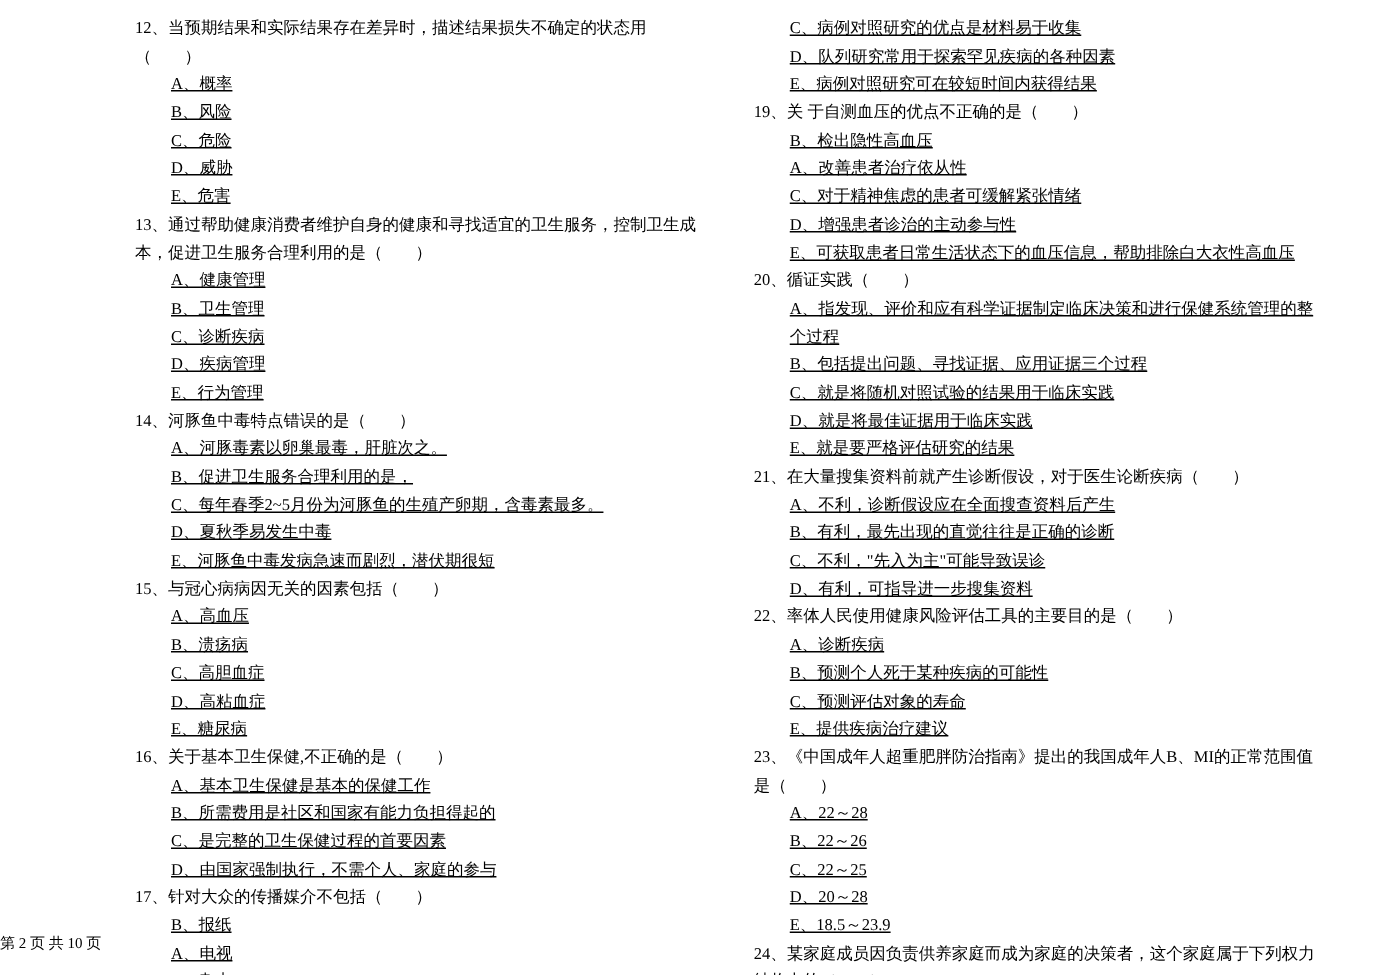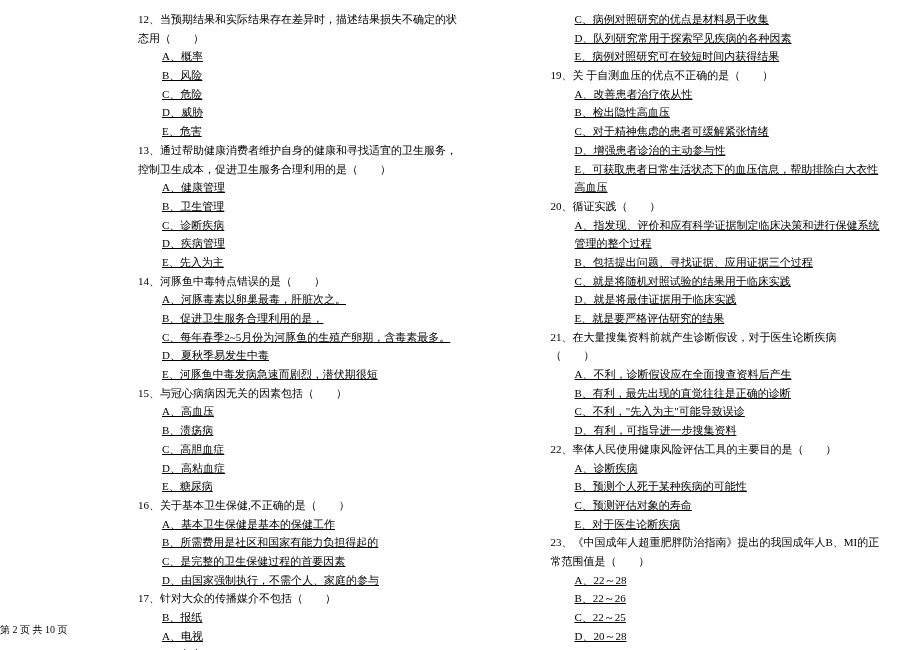--- a/index.html
+++ b/index.html
@@ -22,21 +22,20 @@
       display: flex;
       padding: 10px 40px 0 90px;
       gap: 35px;
     }
     .column {
       flex: 1;
       min-width: 0;
     }
     .question {
       margin-bottom: 0;
-      margin-left: 48px;
     }
     .q-text {
       white-space: pre-wrap;
     }
     .option {
       padding-left: 24px;
       text-decoration: underline;
     }
     .footer {
       position: absolute;
@@ -60,21 +59,21 @@
       <div class="option">D、威胁</div>
       <div class="option">E、危害</div>
     </div>
 
     <div class="question">
       <div class="q-text">13、通过帮助健康消费者维护自身的健康和寻找适宜的卫生服务，控制卫生成本，促进卫生服务合理利用的是（　　）</div>
       <div class="option">A、健康管理</div>
       <div class="option">B、卫生管理</div>
       <div class="option">C、诊断疾病</div>
       <div class="option">D、疾病管理</div>
-      <div class="option">E、先入为主</div>
+      <div class="option">E、行为管理</div>
     </div>
 
     <div class="question">
       <div class="q-text">14、河豚鱼中毒特点错误的是（　　）</div>
       <div class="option">A、河豚毒素以卵巢最毒，肝脏次之。</div>
       <div class="option">B、促进卫生服务合理利用的是，</div>
       <div class="option">C、每年春季2~5月份为河豚鱼的生殖产卵期，含毒素最多。</div>
       <div class="option">D、夏秋季易发生中毒</div>
       <div class="option">E、河豚鱼中毒发病急速而剧烈，潜伏期很短</div>
     </div>
@@ -109,22 +108,22 @@
   <div class="column">
 
     <div class="question">
       <div class="option">C、病例对照研究的优点是材料易于收集</div>
       <div class="option">D、队列研究常用于探索罕见疾病的各种因素</div>
       <div class="option">E、病例对照研究可在较短时间内获得结果</div>
     </div>
 
     <div class="question">
       <div class="q-text">19、关 于自测血压的优点不正确的是（　　）</div>
+      <div class="option">B、检出隐性高血压</div>
       <div class="option">A、改善患者治疗依从性</div>
-      <div class="option">B、检出隐性高血压</div>
       <div class="option">C、对于精神焦虑的患者可缓解紧张情绪</div>
       <div class="option">D、增强患者诊治的主动参与性</div>
       <div class="option">E、可获取患者日常生活状态下的血压信息，帮助排除白大衣性高血压</div>
     </div>
 
     <div class="question">
       <div class="q-text">20、循证实践（　　）</div>
       <div class="option">A、指发现、评价和应有科学证据制定临床决策和进行保健系统管理的整个过程</div>
       <div class="option">B、包括提出问题、寻找证据、应用证据三个过程</div>
       <div class="option">C、就是将随机对照试验的结果用于临床实践</div>
@@ -138,21 +137,21 @@
       <div class="option">B、有利，最先出现的直觉往往是正确的诊断</div>
       <div class="option">C、不利，"先入为主"可能导致误诊</div>
       <div class="option">D、有利，可指导进一步搜集资料</div>
     </div>
 
     <div class="question">
       <div class="q-text">22、率体人民使用健康风险评估工具的主要目的是（　　）</div>
       <div class="option">A、诊断疾病</div>
       <div class="option">B、预测个人死于某种疾病的可能性</div>
       <div class="option">C、预测评估对象的寿命</div>
-      <div class="option">E、对于医生论断疾病</div>
+      <div class="option">E、提供疾病治疗建议</div>
     </div>
 
     <div class="question">
       <div class="q-text">23、《中国成年人超重肥胖防治指南》提出的我国成年人B、MI的正常范围值是（　　）</div>
       <div class="option">A、22～28</div>
       <div class="option">B、22～26</div>
       <div class="option">C、22～25</div>
       <div class="option">D、20～28</div>
       <div class="option">E、18.5～23.9</div>
     </div>

